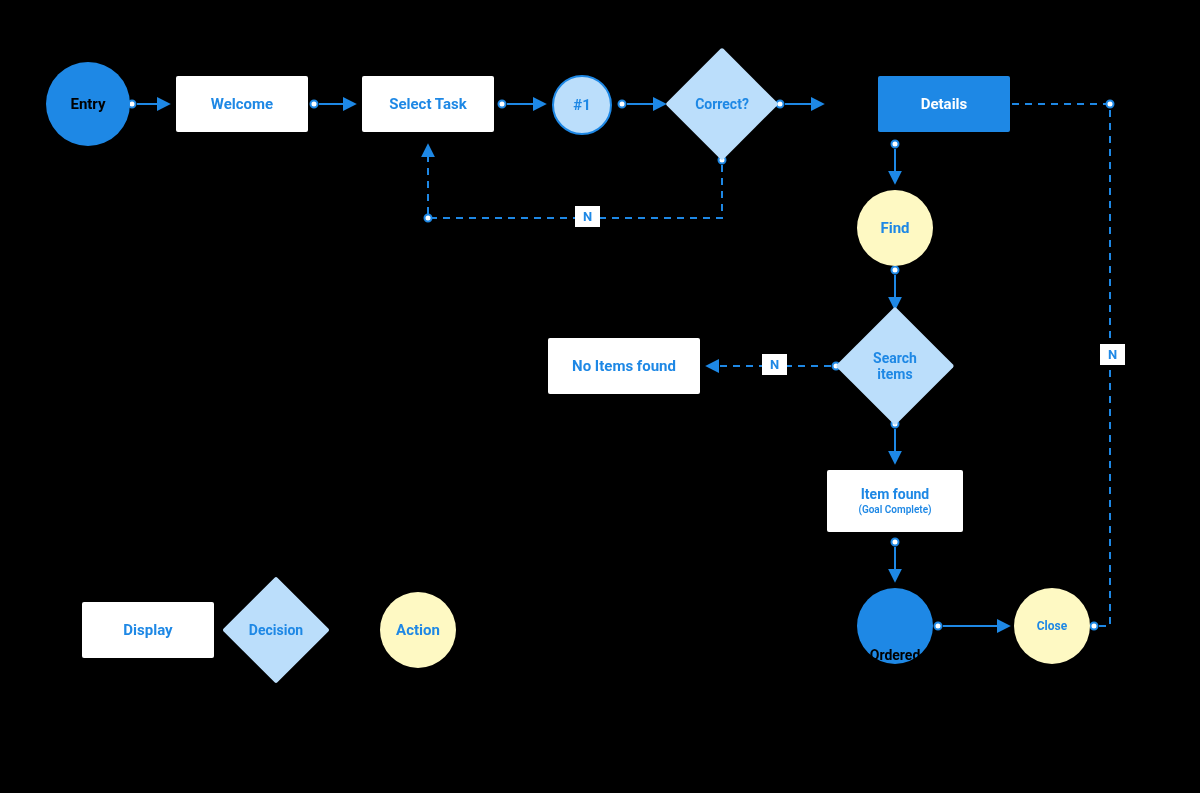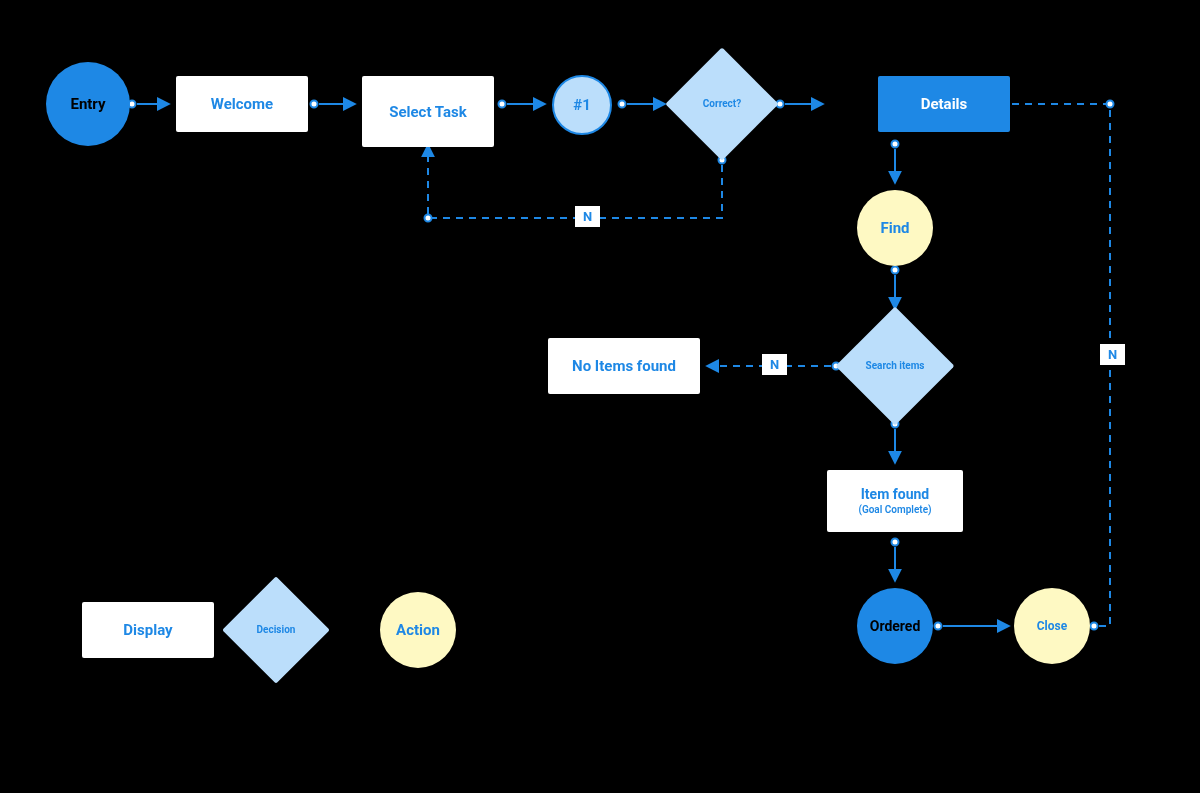--- a/index.html
+++ b/index.html
@@ -59,21 +59,21 @@
     position: absolute;
     top: 0; left: 0; right: 0; bottom: 0;
     display: flex;
     flex-direction: column;
     align-items: center;
     justify-content: center;
     font-weight: 700;
     color: #1e88e5;
     text-align: center;
     line-height: 1.15;
-    font-size: 10px;
+    font-size: 14px;
   }
   .sub {
     font-weight: 600;
     font-size: 10px;
     margin-top: 2px;
   }
   .edge-label {
     position: absolute;
     background: #fff;
     color: #1e88e5;
@@ -138,21 +138,21 @@
 </svg>
 
 <div class="node circle-dark" style="left:46px; top:62px; width:84px; height:84px; font-size:15px;">
   <span>Entry</span>
 </div>
 
 <div class="node rect-node" style="left:176px; top:76px; width:132px; height:56px; font-size:15px;">
   <span>Welcome</span>
 </div>
 
-<div class="node rect-node" style="left:362px; top:76px; width:132px; height:71px; font-size:15px;text-align:center;">
+<div class="node rect-node" style="left:362px; top:76px; width:132px; height:56px; font-size:15px;text-align:center;">
   <span style="max-width:90px;">Select Task</span>
 </div>
 
 <div class="node circle-outline" style="left:552px; top:75px; width:60px; height:60px; font-size:15px;">
   <span>#1</span>
 </div>
 
 <div class="diamond-wrap" style="left:682px; top:64px; width:80px; height:80px;">
   <div class="diamond-shape"></div>
   <div class="diamond-label">
@@ -177,21 +177,21 @@
 
 <div class="node rect-node" style="left:548px; top:338px; width:152px; height:56px; font-size:15px;">
   <span>No Items found</span>
 </div>
 
 <div class="node rect-node" style="left:827px; top:470px; width:136px; height:62px; font-size:14px;justify-content:center;">
   <span>Item found</span>
   <span class="sub">(Goal Complete)</span>
 </div>
 
-<div class="node circle-dark" style="left:857px; top:588px; width:76px; height:76px; font-size:14px;">
+<div class="node circle-dark" style="left:857px; top:588px; width:76px; height:76px; font-size:14px;justify-content:flex-end;">
   <span>Ordered</span>
 </div>
 
 <div class="node circle-node" style="left:1014px; top:588px; width:76px; height:76px; font-size:12px;">
   <span>Close</span>
 </div>
 
 <div class="edge-label" style="left:575px; top:206px;">N</div>
 <div class="edge-label" style="left:762px; top:354px;">N</div>
 <div class="edge-label" style="left:1100px; top:344px;">N</div>

